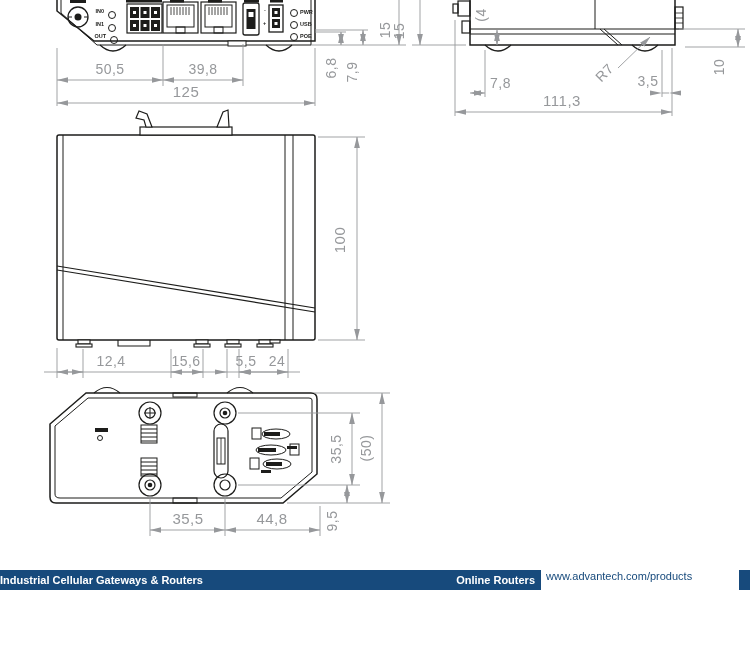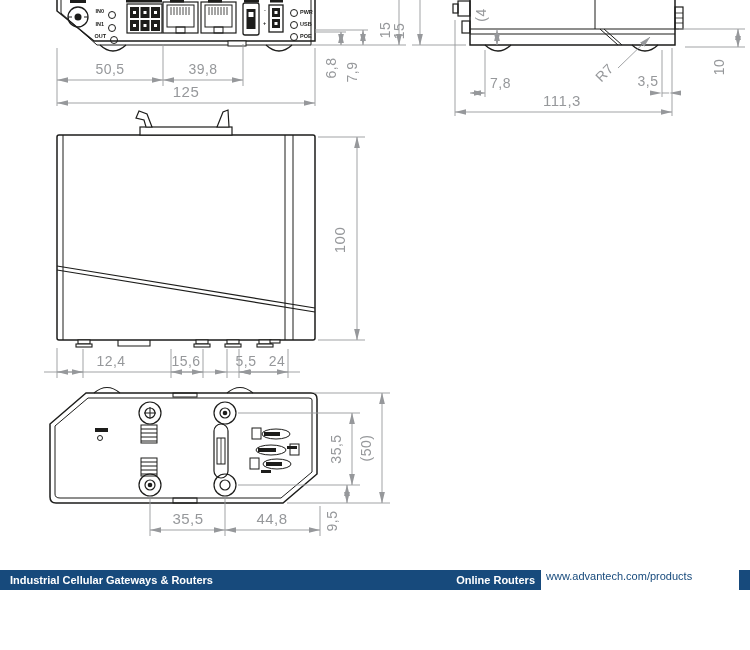--- a/index.html
+++ b/index.html
@@ -5,21 +5,21 @@
   html,body{margin:0;padding:0;background:#ffffff;width:750px;height:650px;overflow:hidden;}
   body{font-family:"Liberation Sans", sans-serif;position:relative;}
   .stage{position:absolute;top:0;left:0;width:750px;height:650px;}
   svg{display:block;}
   svg text{font-family:"Liberation Sans", sans-serif;}
   .dimtxt{fill:#96989b;font-size:14px;letter-spacing:.5px;}
   .dimtxt-lg{fill:#96989b;font-size:15px;letter-spacing:.5px;}
   .microtxt{fill:#1d1d1b;font-size:5.5px;font-weight:bold;}
   .footer-bar{position:absolute;left:0;top:570px;width:750px;height:20px;background:#174a7c;
     display:flex;align-items:center;}
-  .footer-left{color:#ffffff;font-weight:bold;font-size:11px;padding-left:10px;white-space:nowrap;}
+  .footer-left{color:#ffffff;font-weight:bold;font-size:11px;white-space:nowrap;}
   .footer-spacer{flex:1;}
   .footer-dl{color:#ffffff;font-weight:bold;font-size:11px;white-space:nowrap;padding-right:6px;}
   .footer-url{background:#ffffff;color:#174a7c;font-size:11px;height:24px;line-height:16px;
     width:188px;margin-right:11px;padding:0 5px;white-space:nowrap;}
 </style>
 </head>
 <body>
 
 <div class="stage">
 <svg width="750" height="650" viewBox="0 0 750 650">

